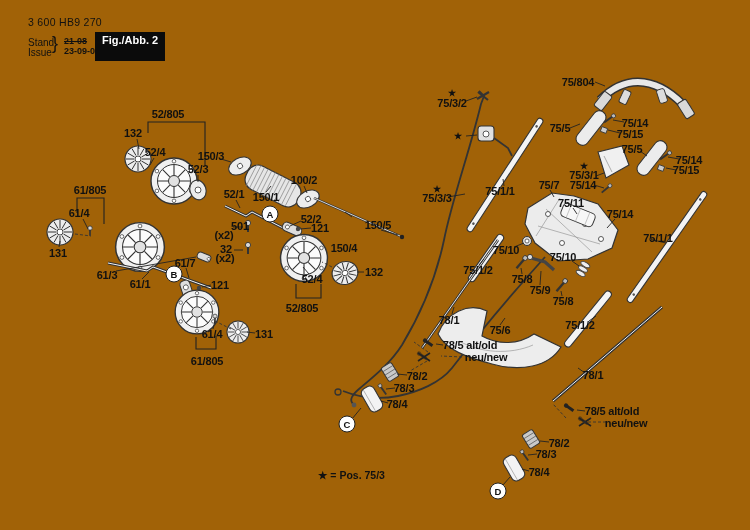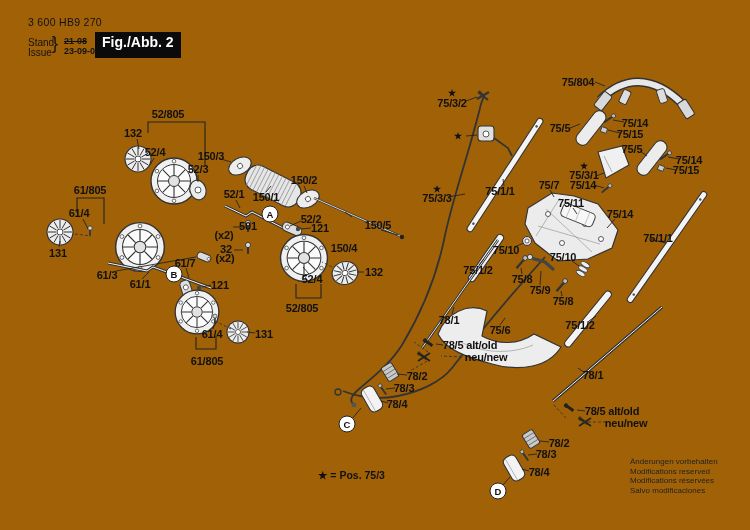--- a/index.html
+++ b/index.html
@@ -6,21 +6,21 @@
   .page{position:relative;width:750px;height:530px;background:#a16207;overflow:hidden;
         font-family:"Liberation Sans",sans-serif;color:#111;}
   .hdr-num{position:absolute;left:28px;top:16px;font-size:10.5px;letter-spacing:.3px;}
   .hdr-small{position:absolute;font-size:10px;}
   .stand{left:28px;top:37px}
   .issue{left:28px;top:47px}
   .brace{position:absolute;left:52px;top:33px;font-size:18px;font-weight:400;}
   .date-old{position:absolute;left:64px;top:36px;font-size:9px;font-weight:bold;text-decoration:line-through;}
   .date-new{position:absolute;left:64px;top:46px;font-size:9px;font-weight:bold;}
   .figbox{position:absolute;left:95px;top:32px;background:#0b0b0b;color:#fff;
-          font-weight:bold;font-size:14px;padding:2px 7px 8px;}
+          font-weight:bold;font-size:11px;padding:2px 7px 15px;}
   .lbl{position:absolute;transform:translate(-50%,-50%);font-weight:bold;font-size:11px;
        white-space:nowrap;letter-spacing:-0.2px;color:#111;}
   .lbl.star{font-size:9px;}
   .marker{position:absolute;width:15px;height:15px;border:1.3px solid #222;border-radius:50%;
           transform:translate(-50%,-50%);font-weight:bold;font-size:9.5px;line-height:15px;
           text-align:center;background:#fff;}
   .footnote{position:absolute;left:318px;top:469px;font-weight:bold;font-size:10.5px;}
   .legal{position:absolute;left:630px;top:457px;font-size:8px;line-height:9.6px;color:#222;}
   svg{position:absolute;left:0;top:0;}
 </style>
@@ -264,25 +264,25 @@
     <path fill="none" stroke="#333" stroke-width="0.9" stroke-dasharray="3,2" d="M462,357 L441,356 M428,352 L414,342 M427,361 L410,371 M606,422 L581,422 M566,418 L553,404 M332,267 L322,262 M231,329 L217,322 M75,234 L91,236"></path>
   </svg>
 
   <div id="label-layer">
       <span class="lbl" style="left: 168px; top: 114px;">52/805</span>
       <span class="lbl" style="left: 133px; top: 133px;">132</span>
       <span class="lbl" style="left: 155px; top: 152px;">52/4</span>
       <span class="lbl" style="left: 211px; top: 156px;">150/3</span>
       <span class="lbl" style="left: 198px; top: 169px;">52/3</span>
       <span class="lbl" style="left: 266px; top: 197px;">150/1</span>
-      <span class="lbl" style="left: 304px; top: 180px;">150/2</span>
+      <span class="lbl" style="left: 304px; top: 180px;">100/2</span>
       <span class="lbl" style="left: 234px; top: 194px;">52/1</span>
       <span class="lbl" style="left: 344px; top: 206px; margin-top: 42px;">150/4</span>
       <span class="lbl" style="left: 378px; top: 225px;">150/5</span>
-      <span class="lbl" style="left: 232px; top: 226px; padding-left: 32px;">501</span>
+      <span class="lbl" style="left: 224px; top: 226px; padding-left: 32px;">501</span>
       <span class="lbl" style="left: 224px; top: 235px;">(x2)</span>
       <span class="lbl" style="left: 226px; top: 249px;">32</span>
       <span class="lbl" style="left: 225px; top: 258px;">(x2)</span>
       <span class="lbl" style="left: 311px; top: 219px;">52/2</span>
       <span class="lbl" style="left: 320px; top: 228px;">121</span>
       <span class="lbl" style="left: 374px; top: 272px;">132</span>
       <span class="lbl" style="left: 312px; top: 279px;">52/4</span>
       <span class="lbl" style="left: 302px; top: 308px;">52/805</span>
       <span class="lbl" style="left: 90px; top: 190px;">61/805</span>
       <span class="lbl" style="left: 79px; top: 213px;">61/4</span>
@@ -334,19 +334,13 @@
       <span class="lbl" style="left: 559px; top: 443px;">78/2</span>
       <span class="lbl" style="left: 546px; top: 454px;">78/3</span>
       <span class="lbl" style="left: 539px; top: 472px;">78/4</span>
       <span class="marker" style="left: 270px; top: 214px;">A</span>
       <span class="marker" style="left: 174px; top: 274px;">B</span>
       <span class="marker" style="left: 347px; top: 424px;">C</span>
       <span class="marker" style="left: 498px; top: 491px;">D</span>
     </div>
 
   <div class="footnote">★ = Pos. 75/3</div>
-  <div class="legal">
-    <div>Änderungen vorbehalten</div>
-    <div>Modifications reserved</div>
-    <div>Modifications réservées</div>
-    <div>Salvo modificaciones</div>
-  </div>
 </div>
 
 </body></html>

